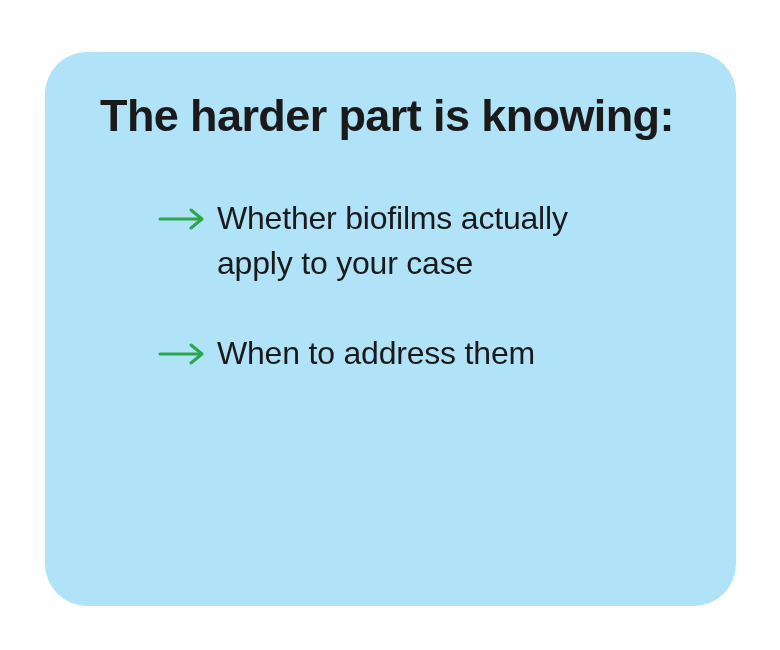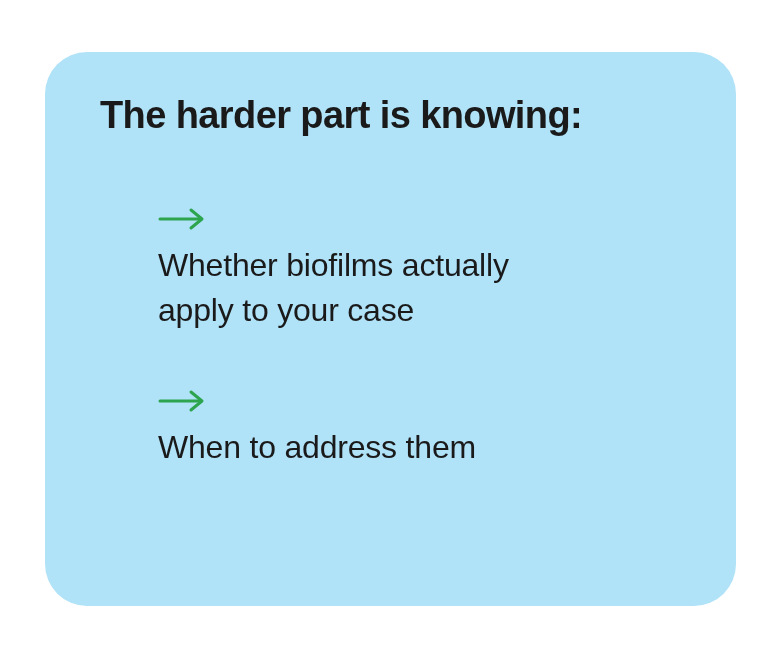--- a/index.html
+++ b/index.html
@@ -20,41 +20,40 @@
     left: 45px;
     top: 52px;
     width: 691px;
     height: 554px;
     background: var(--card_bg, #B0E2F8);
     border-radius: 42px;
     box-sizing: border-box;
     padding: 38px 30px 0 55px;
   }
   .card-title {
-    font-size: 38px;
+    font-size: 45px;
     line-height: 51px;
     font-weight: 700;
     letter-spacing: -0.6px;
     color: var(--text, #1A1A1A);
     margin: 0;
   }
   .bullet-list {
     list-style: none;
     margin: 55px 0 0 0;
     padding: 0 0 0 58px;
   }
   .bullet-item {
     display: flex;
     align-items: flex-start;
     gap: 12px;
     margin-bottom: 45px;
     font-size: 32px;
     line-height: 45px;
     letter-spacing: -0.2px;
-    flex-direction: column;
   }
   .bullet-item:last-child {
     margin-bottom: 0;
   }
   .arrow-icon {
     flex: 0 0 auto;
     width: 47px;
     height: 24px;
     margin-top: 11px;
   }

